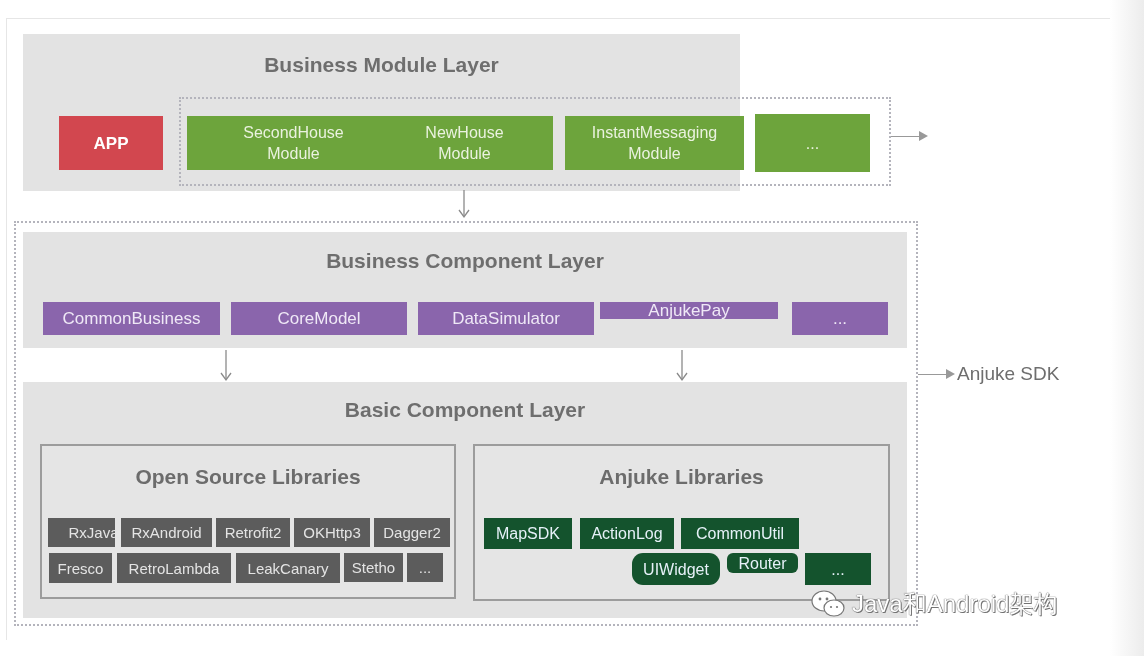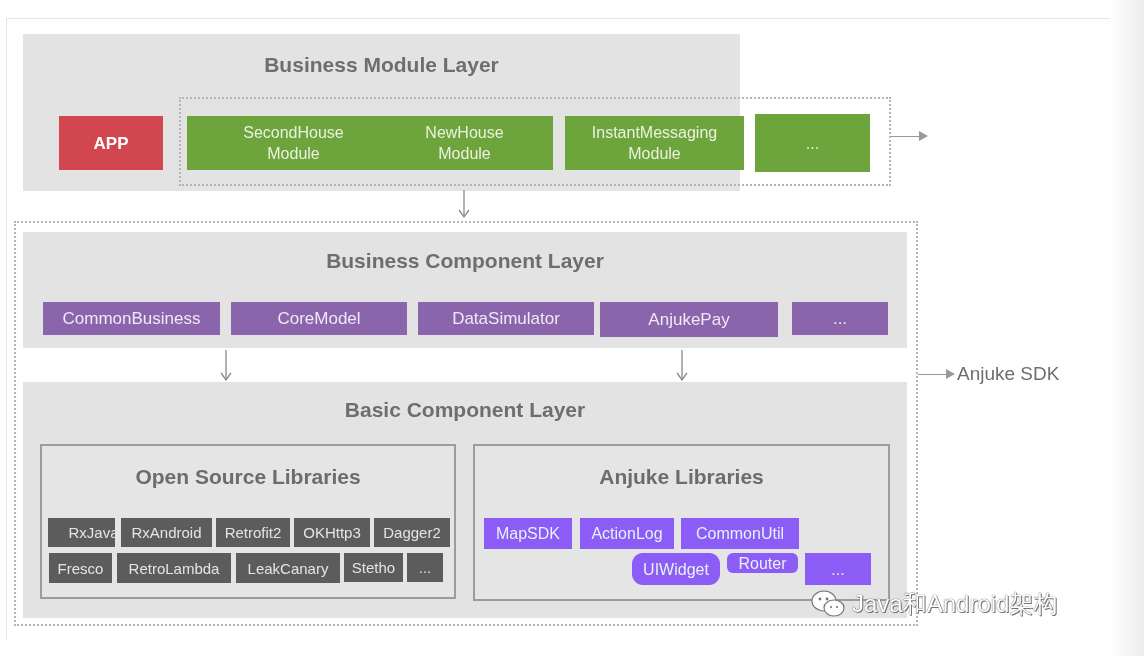--- a/index.html
+++ b/index.html
@@ -10,21 +10,21 @@
                  background:linear-gradient(to right,#ffffff,#ececec); }
   .frame { left:6px; top:18px; width:1108px; height:622px; border-top:1px solid #e6e6e6; border-left:1px solid #e6e6e6; }
   .layer { background:#e3e3e3; }
   .layer-title { position:absolute; left:0; right:0; text-align:center; font-weight:bold; color:#6e6e6e; font-size:21px; }
   .box { position:absolute; box-sizing:border-box; display:flex; align-items:center; justify-content:center;
          text-align:center; color:#eaf2df; font-size:16px; line-height:21px; }
   .green { background:#6da43c; }
   .red { background:#d2474f; color:#ffffff; font-weight:bold; font-size:17px; }
   .purple { background:#8a65ac; color:#efe8f6; font-size:17px; }
   .dark { background:#5c5c5c; color:#e4e4e4; font-size:15px; }
-  .blue { background:#8b5cf6; color:#e6f1f8; font-size:16px; }
+  .blue { background:#14532d; color:#e6f1f8; font-size:16px; }
   .dotted { border:2px dotted #b4b4bc; }
   .sub-panel { border:2px solid #9c9c9c; background:#e5e5e5; }
   .sub-title { position:absolute; left:0; right:0; text-align:center; font-weight:bold; color:#6c6c6c; font-size:21px; }
   .arrow-v { position:absolute; width:12px; }
   .callout { position:absolute; color:#6e6e6e; font-size:19px; display:flex; align-items:center; }
   .callout .line { width:28px; height:1px; background:#999; }
   .callout .tri { width:0; height:0; border-top:5px solid transparent; border-bottom:5px solid transparent; border-left:9px solid #999; margin-right:2px; }
   .watermark { position:absolute; left:810px; top:588px; display:flex; align-items:center; color:#ffffff;
                font-size:24px; text-shadow:0 0 1px #666, 0 0 1px #666, 1px 1px 0 #777; }
 </style>
@@ -74,21 +74,21 @@
 </div>
 <div class="box purple" style="left:43px;top:302px;width:177px;height:33px;">
   <span>CommonBusiness</span>
 </div>
 <div class="box purple" style="left:231px;top:302px;width:176px;height:33px;">
   <span>CoreModel</span>
 </div>
 <div class="box purple" style="left:418px;top:302px;width:176px;height:33px;">
   <span>DataSimulator</span>
 </div>
-<div class="box purple" style="left:600px;top:302px;width:178px;height:35px;">
+<div class="box purple" style="left:600px;top:302px;width:178px;height:17px;">
   <span>AnjukePay</span>
 </div>
 <div class="box purple" style="left:792px;top:302px;width:96px;height:33px;">
   <span>...</span>
 </div>
 
 <svg class="arrow-v" style="left:220px;top:350px;height:32px;" viewBox="0 0 12 32">
   <line x1="6" y1="0" x2="6" y2="29" stroke="#8a8a8a" stroke-width="1.3"></line>
   <polyline points="1,23 6,30 11,23" fill="none" stroke="#8a8a8a" stroke-width="1.3"></polyline>
 </svg>

